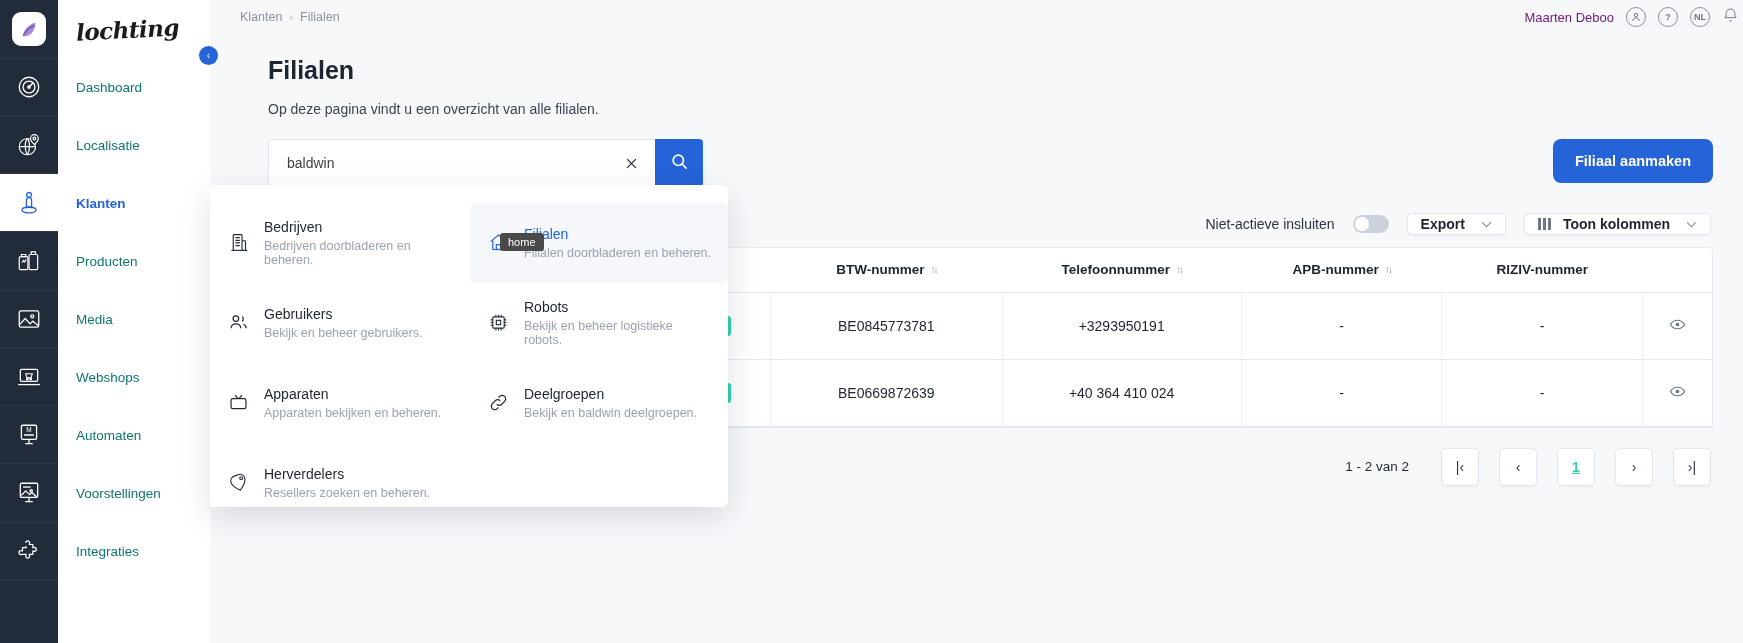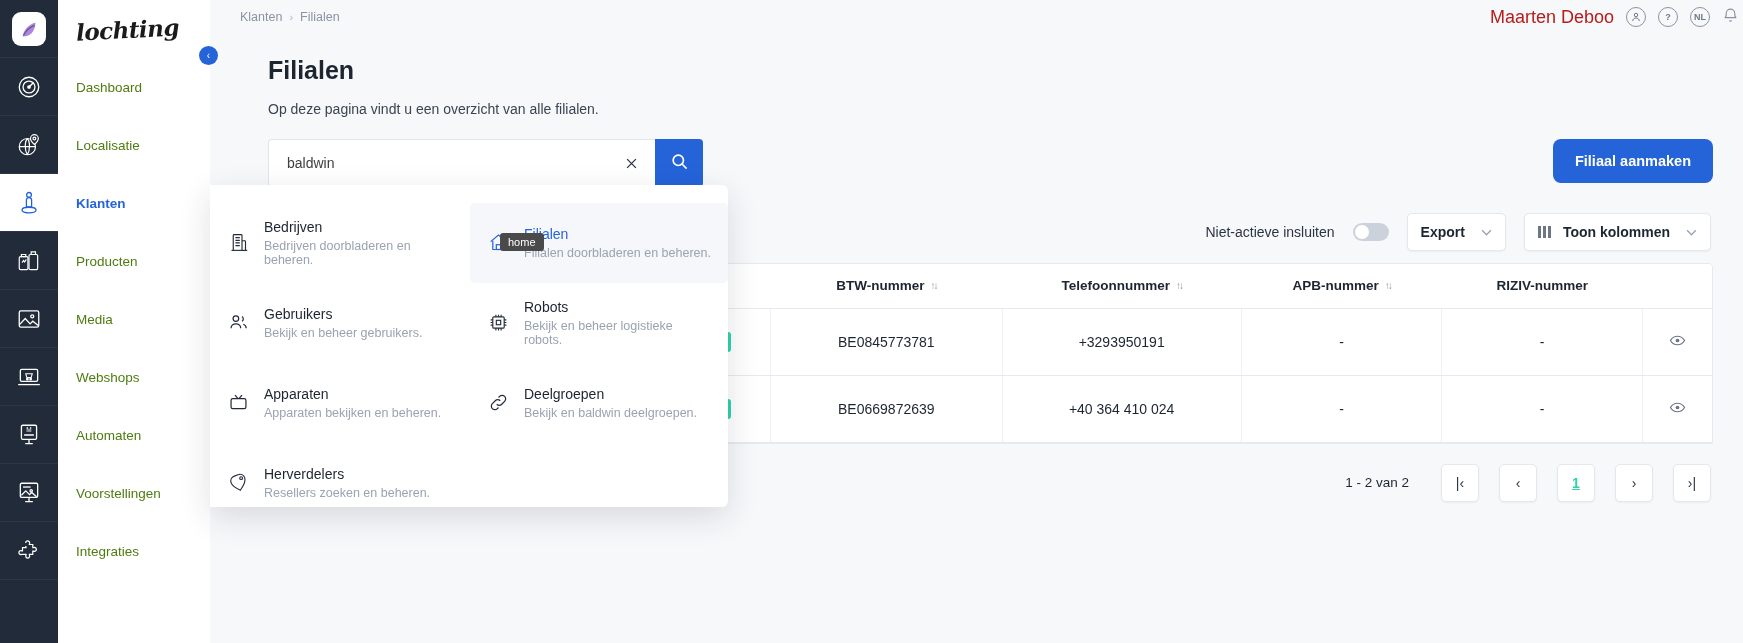--- a/index.html
+++ b/index.html
@@ -39,21 +39,21 @@
     height: 58px; display: flex; align-items: center; padding-left: 18px;
   }
   .nav-brand-text {
     font-family: "DejaVu Serif", serif;
     font-style: italic; font-weight: 700;
     font-size: 23px; color: #1b1b1b; letter-spacing: -0.5px;
     transform: rotate(-3deg);
   }
   .nav-item {
     height: 58px; display: flex; align-items: center; padding-left: 18px;
-    font-size: 13.5px; color: #4d7c0f; white-space: nowrap;
+    font-size: 13.5px; color: #0f766e; white-space: nowrap;
   }
   .nav-item.active { color: #2563d9; font-weight: 700; }
   .nav-arrow {
     position: absolute; left: 185px; width: 22px; text-align: center;
     color: #2563d9; font-size: 15px; line-height: 1;
   }
   .collapse-btn {
     position: absolute; left: 199px; top: 46px;
     width: 19px; height: 19px; border-radius: 50%;
     background: #2563d9; color: #fff; font-size: 10px;
@@ -68,21 +68,21 @@
   }
   .breadcrumb {
     display: flex; align-items: center; gap: 7px;
     font-size: 12.5px; color: #8a93a3; padding-left: 30px;
   }
   .bc-sep { color: #aeb6c2; font-size: 11px; }
   .topbar-right {
     margin-left: auto; display: flex; align-items: center; gap: 12px;
     padding-right: 4px;
   }
-  .user-name { font-size: 18px; color: #b91c1c; }
+  .user-name { font-size: 13px; color: #701a75; }
   .circ-icon {
     width: 20px; height: 20px; border-radius: 50%;
     border: 1.4px solid #8a93a3; color: #6f7888;
     display: flex; align-items: center; justify-content: center;
     font-size: 9px; font-weight: 700;
   }
 
   
   .main {
     position: absolute; left: 210px; top: 34px; right: 0; bottom: 0;
@@ -134,21 +134,21 @@
   .toggle-label { font-size: 14px; color: #2b3443; }
   .toggle {
     width: 36px; height: 18px; border-radius: 10px; background: #ccd2db;
     position: relative; cursor: pointer;
   }
   .toggle::after {
     content: ""; position: absolute; left: 2px; top: 2px;
     width: 14px; height: 14px; border-radius: 50%; background: #fff;
   }
   .tbtn {
-    height: 38px; background: #fff; border: 1px solid #e4e8ee;
+    height: 22px; background: #fff; border: 1px solid #e4e8ee;
     border-radius: 5px; display: flex; align-items: center; gap: 12px;
     padding: 0 13px; cursor: pointer;
     font-size: 14px; font-weight: 700; color: #1d2531;
     box-shadow: 0 1px 2px rgba(20,30,50,.05);
   }
   .tbtn .chev { color: #9aa3b1; font-size: 11px; margin-left: 4px; }
   .cols-glyph { display: flex; gap: 2px; }
   .cols-glyph i { display: block; width: 3px; height: 12px; background: #6d7684; }
 
   

